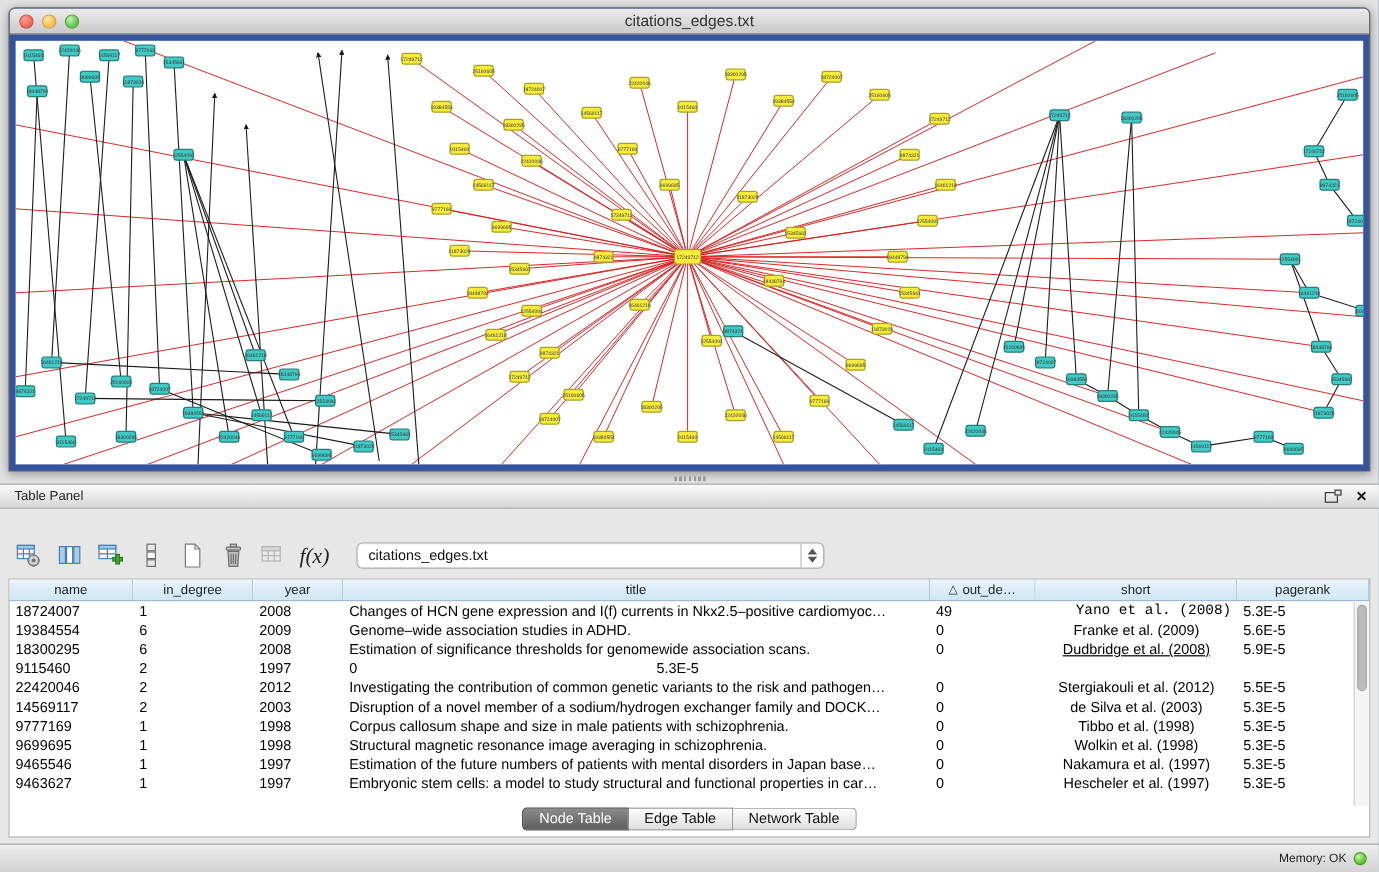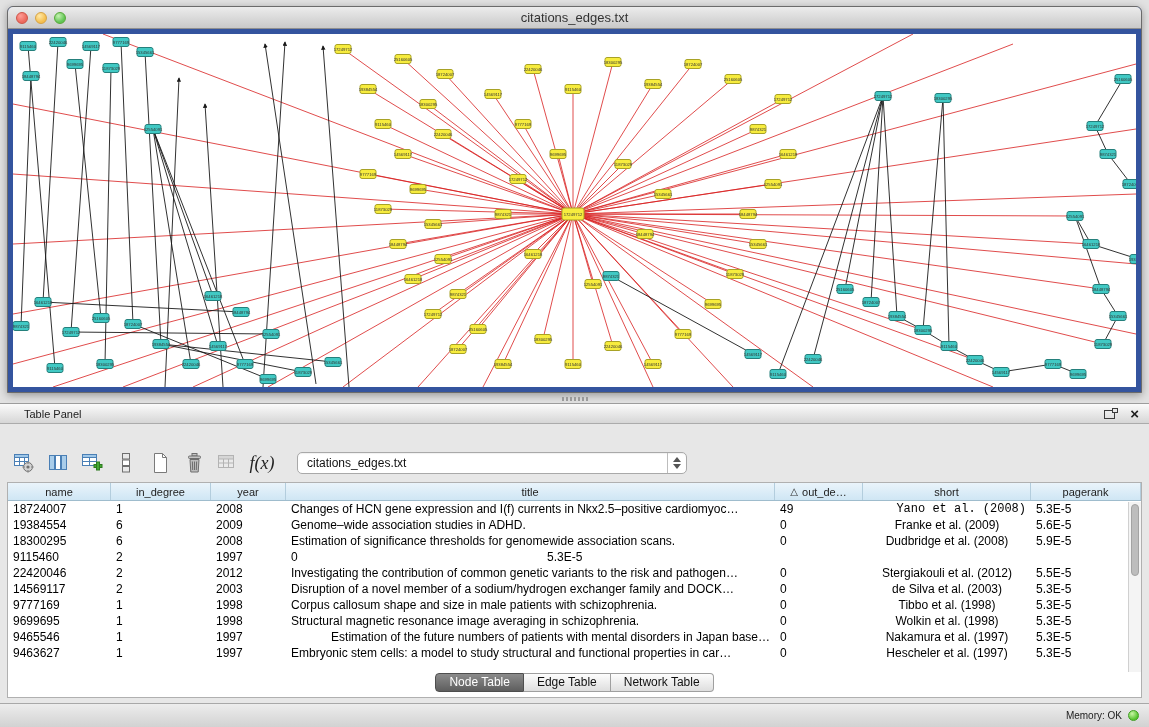--- a/index.html
+++ b/index.html
@@ -26,21 +26,21 @@
   
   .splitter { position:absolute; top:394px; left:0; width:1149px; height:9px; }
   .splitter .grip { position:absolute; left:50%; top:3px; width:26px; height:4px; margin-left:-13px;
                     background:repeating-linear-gradient(90deg,#9a9a9a 0 2px,transparent 2px 4px); }
 
   
   .table-panel { position:absolute; top:403px; left:0; width:1149px; height:300px;
                  background:#e7e7e7; border-top:1px solid #9c9c9c; }
   .panel-header { height:20px; background:linear-gradient(#fbfbfb,#d6d6d6);
                   border-bottom:1px solid #ababab; display:flex; align-items:center; }
-  .panel-title { font-size:11px; color:#222; margin-left:24px; flex:1; }
+  .panel-title { font-size:11px; color:#222; margin-left:12px; flex:1; }
   .ph-icons { display:flex; align-items:center; gap:12px; margin-right:10px; }
   .float-ic { width:14px; height:12px; position:relative; cursor:pointer; }
   .float-ic .outer { position:absolute; left:0; top:2px; width:11px; height:9px; border:1.4px solid #3a3a3a; }
   .float-ic .inner { position:absolute; right:0; top:0; width:6px; height:5px; background:#e7e7e7; border:1.4px solid #3a3a3a; }
   .close-ic { font-size:15px; font-weight:bold; color:#1d1d1d; line-height:12px; cursor:pointer; }
 
   .panel-body { position:absolute; top:20px; left:7px; right:7px; bottom:0; }
   .toolbar { margin-top:24px; height:30px; display:flex; align-items:center; gap:8px; padding-left:4px; }
   .tool-btn { width:26px; height:26px; display:flex; align-items:center; justify-content:center;
               border:none; background:transparent; cursor:pointer; }
@@ -772,21 +772,21 @@
               <div class="td" style="width: 88px; text-align: left;">0</div>
               <div class="td" style="width: 168px; text-align: center;">Franke et al. (2009)</div>
               <div class="td" style="flex: 1 1 0%; text-align: left;">5.6E-5</div>
             </div>
             <div class="trow">
               <div class="td" style="width: 103px; text-align: left;">18300295</div>
               <div class="td" style="width: 100px; text-align: left;">6</div>
               <div class="td" style="width: 75px; text-align: left;">2008</div>
               <div class="td" style="width: 489px; text-align: left;">Estimation of significance thresholds for genomewide association scans.</div>
               <div class="td" style="width: 88px; text-align: left;">0</div>
-              <div class="td" style="width: 168px; text-align: center;">Dudbridge et al. (2008)</div>
+              <div class="td" style="width: 168px; text-align: center; text-decoration: underline;">Dudbridge et al. (2008)</div>
               <div class="td" style="flex: 1 1 0%; text-align: left;">5.9E-5</div>
             </div>
             <div class="trow">
               <div class="td" style="width: 103px; text-align: left;">9115460</div>
               <div class="td" style="width: 100px; text-align: left;">2</div>
               <div class="td" style="width: 75px; text-align: left;">1997</div>
               <div class="td" style="width: 88px; text-align: left;">0</div>
               <div class="td" style="width: 168px; text-align: center; margin-top: 44px;">Jankovic et al. (1997)</div>
               <div class="td" style="flex: 1 1 0%; text-align: left;">5.3E-5</div>
             </div>
@@ -823,21 +823,21 @@
               <div class="td" style="width: 75px; text-align: left;">1998</div>
               <div class="td" style="width: 489px; text-align: left;">Structural magnetic resonance image averaging in schizophrenia.</div>
               <div class="td" style="width: 88px; text-align: left;">0</div>
               <div class="td" style="width: 168px; text-align: center;">Wolkin et al. (1998)</div>
               <div class="td" style="flex: 1 1 0%; text-align: left;">5.3E-5</div>
             </div>
             <div class="trow">
               <div class="td" style="width: 103px; text-align: left;">9465546</div>
               <div class="td" style="width: 100px; text-align: left;">1</div>
               <div class="td" style="width: 75px; text-align: left;">1997</div>
-              <div class="td" style="width: 489px; text-align: right;">Estimation of the future numbers of patients with mental disorders in Japan base…</div>
+              <div class="td" style="width: 489px; text-align: left;">Estimation of the future numbers of patients with mental disorders in Japan base…</div>
               <div class="td" style="width: 88px; text-align: left;">0</div>
               <div class="td" style="width: 168px; text-align: center;">Nakamura et al. (1997)</div>
               <div class="td" style="flex: 1 1 0%; text-align: left;">5.3E-5</div>
             </div>
             <div class="trow">
               <div class="td" style="width: 103px; text-align: left;">9463627</div>
               <div class="td" style="width: 100px; text-align: left;">1</div>
               <div class="td" style="width: 75px; text-align: left;">1997</div>
               <div class="td" style="width: 489px; text-align: left;">Embryonic stem cells: a model to study structural and functional properties in car…</div>
               <div class="td" style="width: 88px; text-align: left;">0</div>

